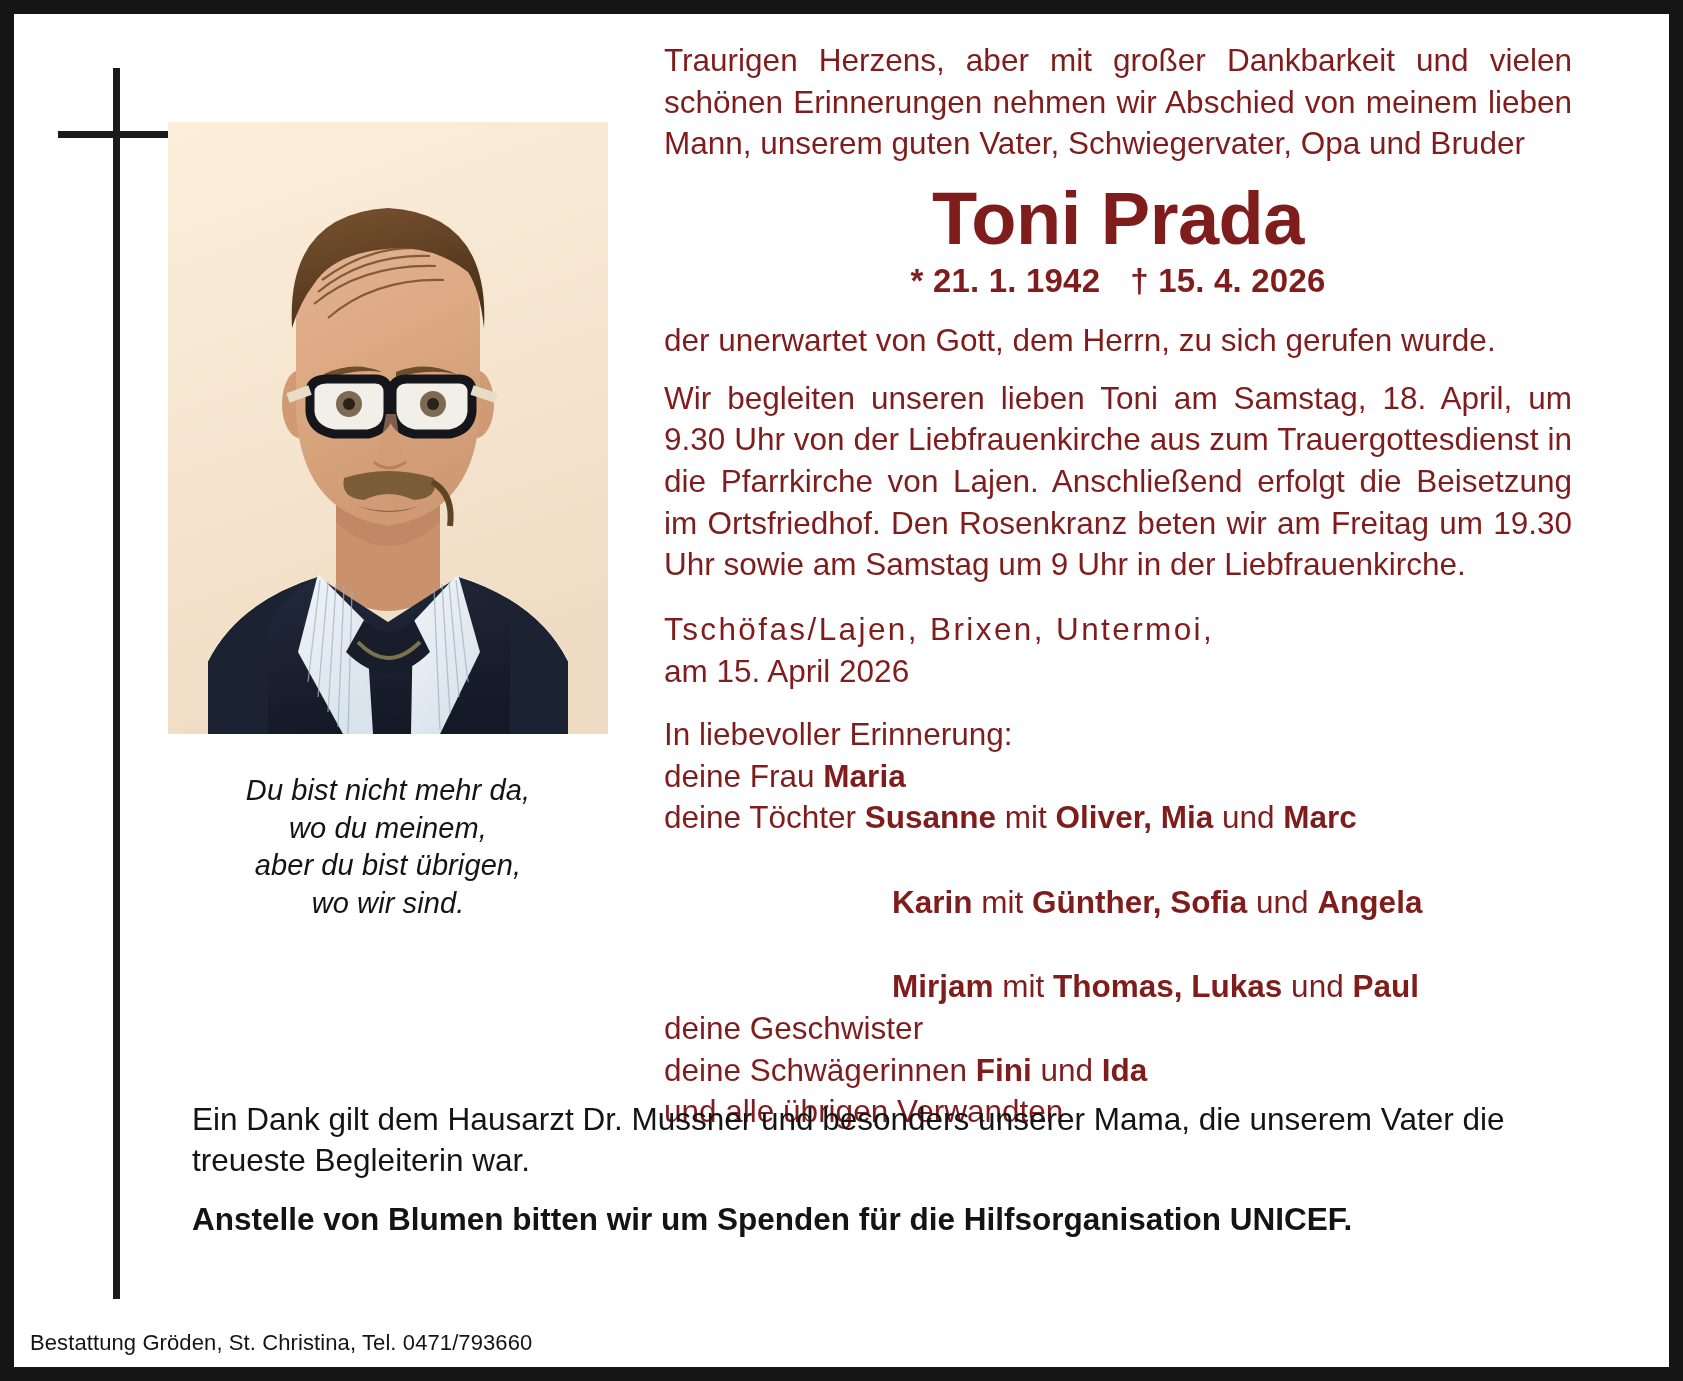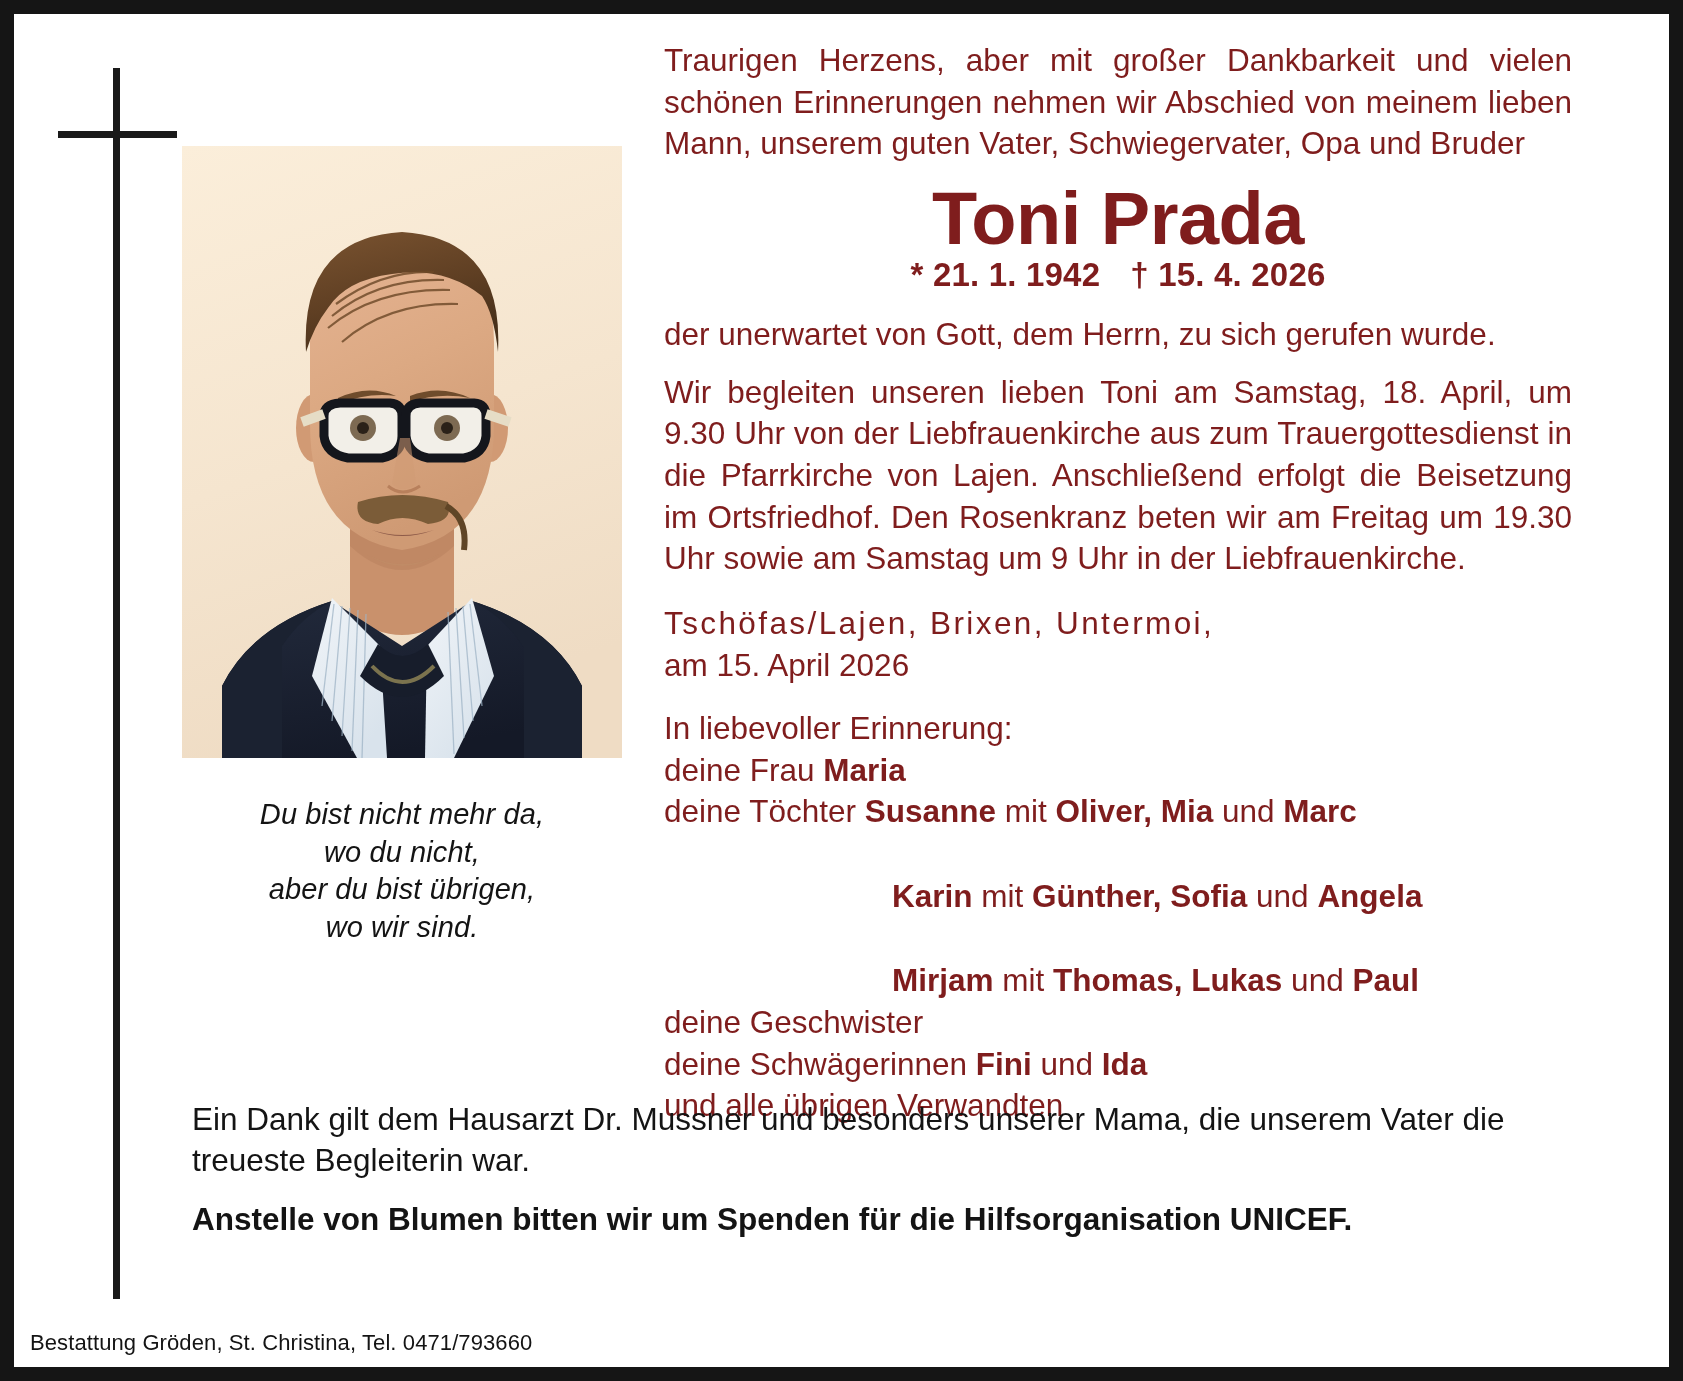--- a/index.html
+++ b/index.html
@@ -44,24 +44,23 @@
     left: 44px;
     top: 117px;
     width: 119px;
     height: 7px;
     background: #1a1a1a;
   }
 
   
   .left-col {
     position: absolute;
-    left: 168px;
+    left: 154px;
     top: 108px;
     width: 440px;
-    margin-top: 24px;
   }
 
   .portrait {
     position: relative;
     width: 440px;
     height: 612px;
     overflow: hidden;
     background: #f3e6d4;
   }
   .portrait svg { display: block; width: 100%; height: 100%; }
@@ -93,21 +92,21 @@
     text-justify: inter-word;
     margin: 0 0 16px 0;
   }
 
   .deceased-name {
     text-align: center;
     font-weight: bold;
     font-size: 74px;
     line-height: 1.02;
     letter-spacing: -0.5px;
-    margin: 10px 0 0 0;
+    margin: 10px 0 6px 0;
   }
   .dates {
     text-align: center;
     font-weight: bold;
     font-size: 33px;
     letter-spacing: 0.2px;
     margin: 0 0 20px 0;
   }
   .dates .gap { display: inline-block; width: 30px; }
 
@@ -250,21 +249,21 @@
           <path d="M264 360 Q286 372 282 404" stroke="#5f4526" stroke-width="6" fill="none"></path>
 
           <path d="M190 384 Q220 396 252 384 Q220 394 190 384 Z" fill="#8e5b49"></path>
 
           <path d="M184 408 Q220 432 258 408 Q220 428 184 408 Z" fill="#c08d68" opacity="0.5"></path>
         </svg>
       </div>
 
       <div class="verse">
         <div>Du bist nicht mehr da,</div>
-        <div>wo du nicht,</div>
+        <div>wo du meinem,</div>
         <div>aber du bist übrigen,</div>
         <div>wo wir sind.</div>
       </div>
     </div>
 
     <div class="right-col">
 
       <p class="para">Traurigen Herzens, aber mit großer Dankbarkeit und vielen schönen Erinnerungen nehmen wir Abschied von meinem lieben Mann, unserem guten Vater, Schwiegervater, Opa und Bruder</p>
 
       <div class="deceased-name">Toni Prada</div>

